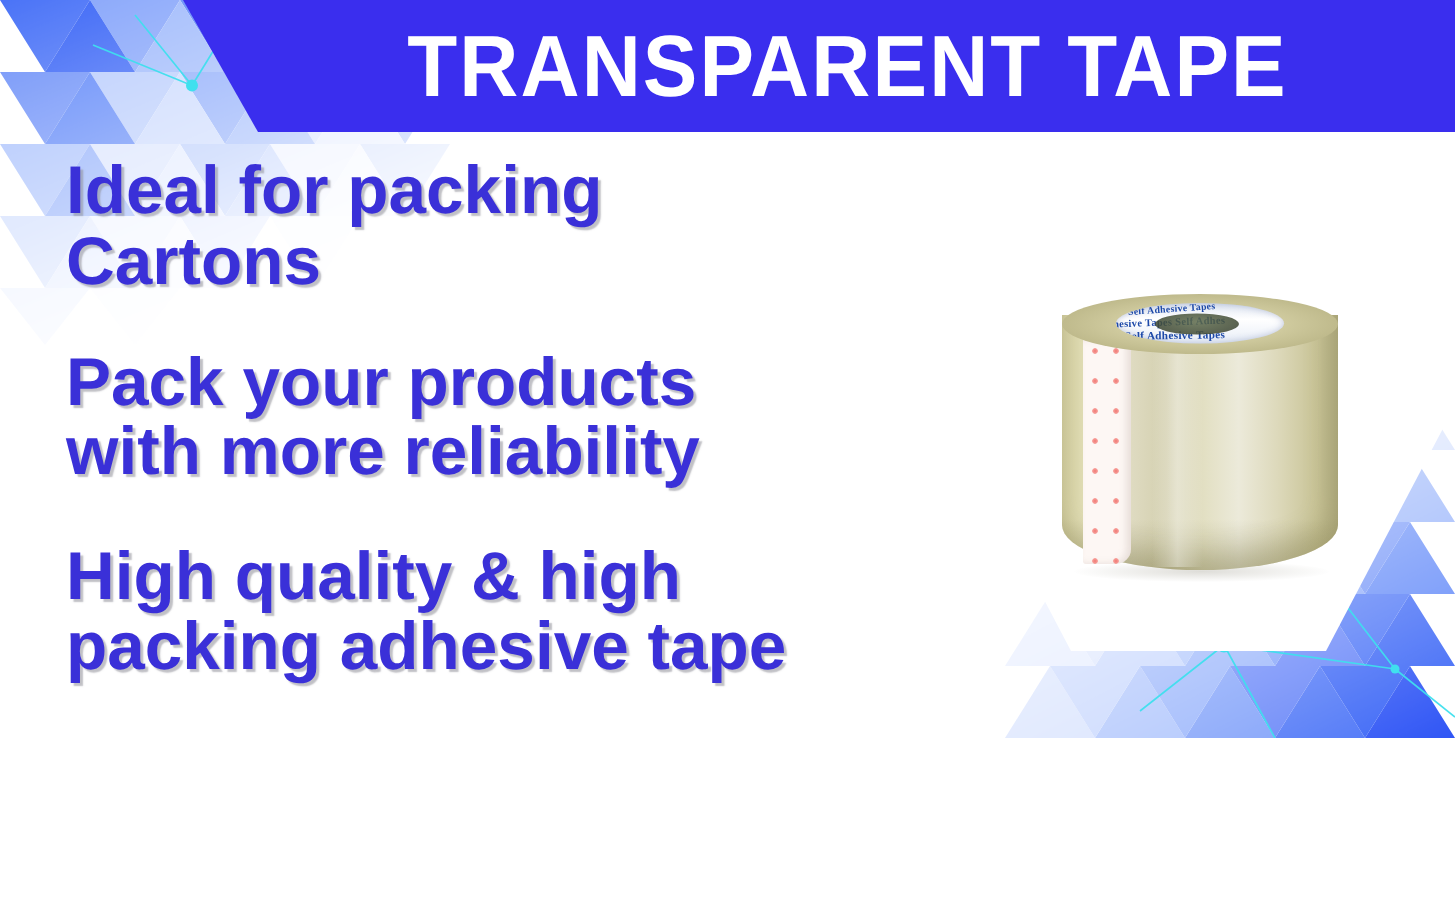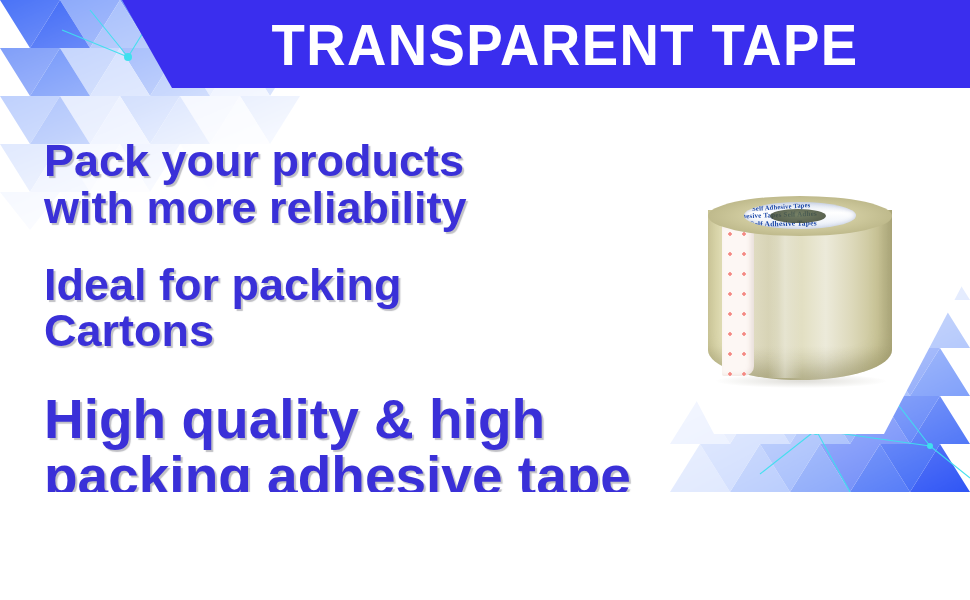--- a/index.html
+++ b/index.html
@@ -43,21 +43,21 @@
     color:#3a30d8;
     font-weight:bold;
     line-height:1.04;
     text-shadow:2px 2px 1px rgba(140,140,150,0.55);
     margin:0 0 30px 0;
   }
   .copy-block:last-child{margin-bottom:0;}
   .copy-line{display:block;white-space:nowrap;}
   #copy-block-0{font-size:45px;}
   #copy-block-1{font-size:45px;margin-top:34px;}
-  #copy-block-2{font-size:55px;margin-top:36px;}
+  #copy-block-2{font-size:45px;margin-top:36px;}
 
   
   #product-area{
     position:absolute;left:628px;top:118px;width:342px;height:320px;z-index:2;
   }
   #product-hexagon{position:absolute;left:0;top:0;width:342px;height:320px;}
 
   #tape-roll{
     position:absolute;left:80px;top:78px;width:184px;height:192px;
   }
@@ -270,27 +270,27 @@
     <circle cx="176" cy="198" r="5" fill="#3fe0ee"></circle>
     <circle cx="290" cy="214" r="3" fill="#3fe0ee"></circle>
   </svg>
 
   <svg id="header-banner" viewBox="0 0 970 90" preserveAspectRatio="none">
     <polygon points="122,0 970,0 970,88 172,88" fill="#3a2eee"></polygon>
   </svg>
   <div id="header-title">TRANSPARENT TAPE</div>
 
   <div id="copy-list">
+    <div class="copy-block" id="copy-block-0">
+      <span class="copy-line">Ideal for packing</span>
+      <span class="copy-line">Cartons</span>
+    </div>
     <div class="copy-block" id="copy-block-1">
       <span class="copy-line">Pack your products</span>
       <span class="copy-line">with more reliability</span>
-    </div>
-    <div class="copy-block" id="copy-block-0">
-      <span class="copy-line">Ideal for packing</span>
-      <span class="copy-line">Cartons</span>
     </div>
     <div class="copy-block" id="copy-block-2">
       <span class="copy-line">High quality &amp; high</span>
       <span class="copy-line">packing adhesive tape</span>
     </div>
   </div>
 
   <div id="product-area">
     <svg id="product-hexagon" viewBox="0 0 342 320" preserveAspectRatio="none">
       <polygon points="86,4 256,4 338,160 256,316 86,316 4,160" fill="#ffffff"></polygon>

